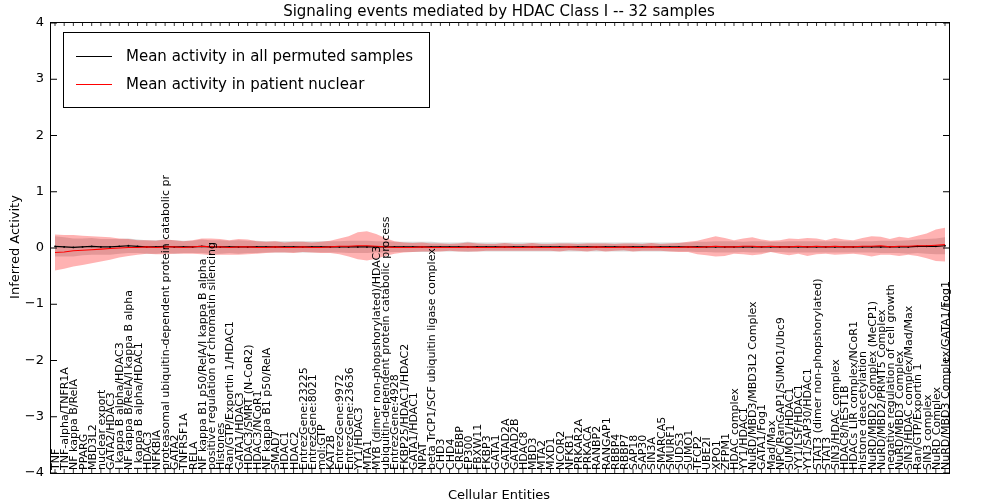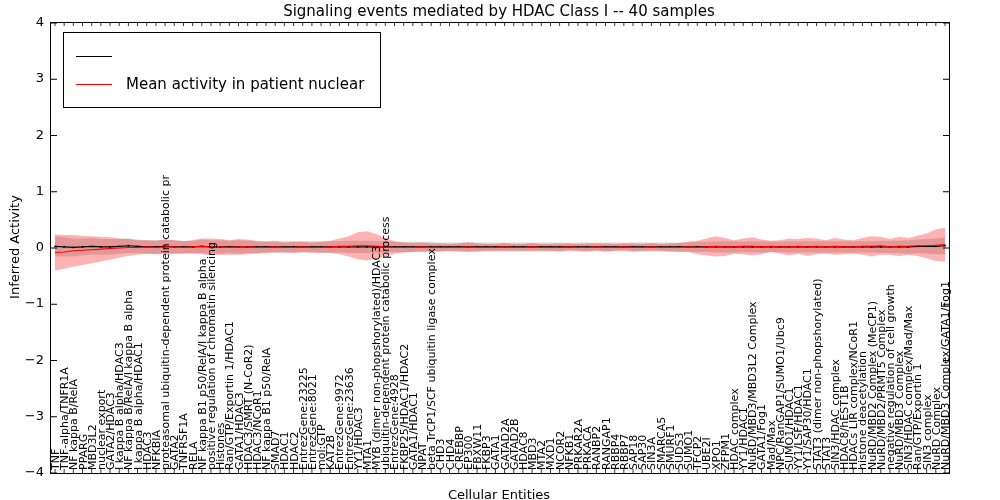--- a/index.html
+++ b/index.html
@@ -42,21 +42,21 @@
     padding:9px 16px 9px 12px;
   }
   .legend-row{display:flex;align-items:center;height:28px;}
   .legend-swatch{display:inline-block;width:36px;border-top-style:solid;border-top-width:1.5px;margin-right:14px;}
   .legend-label{font-size:15px;white-space:nowrap;}
 </style>
 </head>
 <body>
 
 <div class="figure">
-  <div class="title">Signaling events mediated by HDAC Class I -- 40 samples</div>
+  <div class="title">Signaling events mediated by HDAC Class I -- 32 samples</div>
   <div class="ylabel">Inferred Activity</div>
 
   <div class="plot">
     <svg id="chart-svg" width="898" height="450">
         <polygon points="4,213.1875 13.175257731958762,214.3125 22.350515463917525,215.4375 31.52577319587629,215.4375 40.70103092783505,214.875 49.876288659793815,216 59.05154639175258,216 68.22680412371135,216 77.4020618556701,215.4375 86.57731958762886,216.5625 95.75257731958763,217.125 104.9278350515464,217.125 114.10309278350516,216.5625 123.27835051546391,217.125 132.4536082474227,217.6875 141.62886597938143,217.6875 150.8041237113402,216.5625 159.97938144329896,217.125 169.15463917525773,217.125 178.3298969072165,217.6875 187.50515463917526,217.125 196.68041237113403,217.6875 205.8556701030928,217.6875 215.03092783505156,218.25 224.20618556701032,218.25 233.38144329896906,218.25 242.55670103092783,218.25 251.7319587628866,218.25 260.9072164948454,218.25 270.08247422680415,218.25 279.25773195876286,218.25 288.4329896907216,218.25 297.6082474226804,217.6875 306.78350515463916,217.6875 315.9587628865979,217.6875 325.1340206185567,218.25 334.30927835051546,218.25 343.4845360824742,218.8125 352.659793814433,218.8125 361.83505154639175,218.8125 371.0103092783505,218.8125 380.1855670103093,218.8125 389.36082474226805,219.375 398.5360824742268,219.375 407.7113402061856,219.375 416.88659793814435,218.8125 426.0618556701031,219.375 435.2371134020619,219.375 444.41237113402065,219.375 453.58762886597935,219.375 462.7628865979381,219.375 471.9381443298969,219.375 481.11340206185565,219.375 490.2886597938144,219.375 499.4639175257732,219.375 508.63917525773195,219.375 517.8144329896908,219.375 526.9896907216495,219.375 536.1649484536083,219.375 545.340206185567,219.375 554.5154639175257,219.375 563.6907216494845,219.375 572.8659793814433,219.375 582.0412371134021,219.375 591.2164948453608,219.375 600.3917525773196,219.375 609.5670103092783,219.375 618.7422680412371,219.375 627.9175257731958,219.375 637.0927835051547,219.375 646.2680412371134,218.8125 655.4432989690722,218.8125 664.6185567010309,218.25 673.7938144329897,218.25 682.9690721649484,218.25 692.1443298969073,218.8125 701.319587628866,218.25 710.4948453608248,218.25 719.6701030927835,218.8125 728.8453608247422,218.8125 738.020618556701,218.25 747.1958762886597,218.25 756.3711340206186,218.25 765.5463917525773,218.25 774.7216494845361,218.25 783.8969072164948,218.25 793.0721649484536,218.25 802.2474226804123,218.25 811.4226804123712,218.25 820.5979381443299,218.25 829.7731958762887,217.6875 838.9484536082474,217.6875 848.1237113402062,217.6875 857.2989690721649,217.125 866.4742268041238,216.5625 875.6494845360825,216 884.8247422680413,215.4375 894,214.3125 894,231.1875 884.8247422680413,231.1875 875.6494845360825,230.625 866.4742268041238,230.0625 857.2989690721649,230.625 848.1237113402062,230.0625 838.9484536082474,230.0625 829.7731958762887,230.0625 820.5979381443299,229.5 811.4226804123712,229.5 802.2474226804123,229.5 793.0721649484536,229.5 783.8969072164948,229.5 774.7216494845361,229.5 765.5463917525773,229.5 756.3711340206186,229.5 747.1958762886597,229.5 738.020618556701,229.5 728.8453608247422,228.9375 719.6701030927835,228.9375 710.4948453608248,229.5 701.319587628866,229.5 692.1443298969073,228.9375 682.9690721649484,229.5 673.7938144329897,229.5 664.6185567010309,229.5 655.4432989690722,228.9375 646.2680412371134,228.9375 637.0927835051547,228.375 627.9175257731958,228.375 618.7422680412371,228.375 609.5670103092783,228.375 600.3917525773196,228.375 591.2164948453608,228.375 582.0412371134021,228.375 572.8659793814433,228.375 563.6907216494845,228.375 554.5154639175257,228.375 545.340206185567,228.375 536.1649484536083,228.375 526.9896907216495,228.375 517.8144329896908,228.375 508.63917525773195,228.375 499.4639175257732,228.375 490.2886597938144,228.375 481.11340206185565,228.375 471.9381443298969,228.375 462.7628865979381,228.375 453.58762886597935,228.375 444.41237113402065,228.375 435.2371134020619,228.375 426.0618556701031,228.375 416.88659793814435,228.9375 407.7113402061856,228.375 398.5360824742268,228.375 389.36082474226805,228.375 380.1855670103093,228.9375 371.0103092783505,228.9375 361.83505154639175,228.9375 352.659793814433,228.9375 343.4845360824742,228.9375 334.30927835051546,229.5 325.1340206185567,229.5 315.9587628865979,230.0625 306.78350515463916,230.0625 297.6082474226804,230.0625 288.4329896907216,229.5 279.25773195876286,229.5 270.08247422680415,229.5 260.9072164948454,229.5 251.7319587628866,229.5 242.55670103092783,229.5 233.38144329896906,229.5 224.20618556701032,229.5 215.03092783505156,229.5 205.8556701030928,230.0625 196.68041237113403,230.0625 187.50515463917526,230.625 178.3298969072165,230.0625 169.15463917525773,230.625 159.97938144329896,230.625 150.8041237113402,230.0625 141.62886597938143,230.0625 132.4536082474227,230.0625 123.27835051546391,230.625 114.10309278350516,230.0625 104.9278350515464,230.625 95.75257731958763,230.625 86.57731958762886,230.0625 77.4020618556701,230.0625 68.22680412371135,230.625 59.05154639175258,231.75 49.876288659793815,231.75 40.70103092783505,231.75 31.52577319587629,232.3125 22.350515463917525,233.4375 13.175257731958762,233.4375 4,233.4375" fill="rgba(128,128,128,0.30)" stroke="none"></polygon>
         <polygon points="4,211.5 13.175257731958762,212.0625 22.350515463917525,212.0625 31.52577319587629,212.625 40.70103092783505,213.1875 49.876288659793815,213.75 59.05154639175258,214.3125 68.22680412371135,215.4375 77.4020618556701,216 86.57731958762886,217.125 95.75257731958763,217.125 104.9278350515464,217.6875 114.10309278350516,216.5625 123.27835051546391,217.125 132.4536082474227,218.25 141.62886597938143,217.125 150.8041237113402,215.4375 159.97938144329896,215.4375 169.15463917525773,216 178.3298969072165,217.125 187.50515463917526,216 196.68041237113403,216.5625 205.8556701030928,218.25 215.03092783505156,218.8125 224.20618556701032,218.25 233.38144329896906,219.375 242.55670103092783,218.8125 251.7319587628866,218.8125 260.9072164948454,219.375 270.08247422680415,218.8125 279.25773195876286,217.6875 288.4329896907216,215.4375 297.6082474226804,213.1875 306.78350515463916,209.25 315.9587628865979,208.125 325.1340206185567,210.9375 334.30927835051546,214.875 343.4845360824742,218.25 352.659793814433,219.375 361.83505154639175,219.9375 371.0103092783505,219.375 380.1855670103093,220.5 389.36082474226805,220.5 398.5360824742268,221.0625 407.7113402061856,220.5 416.88659793814435,219.375 426.0618556701031,220.5 435.2371134020619,221.0625 444.41237113402065,221.0625 453.58762886597935,219.9375 462.7628865979381,221.0625 471.9381443298969,221.0625 481.11340206185565,219.9375 490.2886597938144,221.0625 499.4639175257732,221.0625 508.63917525773195,220.5 517.8144329896908,220.5 526.9896907216495,221.0625 536.1649484536083,220.5 545.340206185567,220.5 554.5154639175257,220.5 563.6907216494845,221.0625 572.8659793814433,220.5 582.0412371134021,220.5 591.2164948453608,221.0625 600.3917525773196,219.9375 609.5670103092783,221.0625 618.7422680412371,220.5 627.9175257731958,219.9375 637.0927835051547,218.8125 646.2680412371134,217.6875 655.4432989690722,215.4375 664.6185567010309,213.1875 673.7938144329897,214.875 682.9690721649484,217.125 692.1443298969073,215.4375 701.319587628866,214.3125 710.4948453608248,216.5625 719.6701030927835,217.6875 728.8453608247422,217.125 738.020618556701,215.4375 747.1958762886597,216 756.3711340206186,214.875 765.5463917525773,215.4375 774.7216494845361,217.125 783.8969072164948,214.875 793.0721649484536,216.5625 802.2474226804123,217.125 811.4226804123712,214.875 820.5979381443299,213.1875 829.7731958762887,213.75 838.9484536082474,216 848.1237113402062,213.75 857.2989690721649,214.875 866.4742268041238,212.625 875.6494845360825,210.375 884.8247422680413,206.4375 894,204.75 894,238.5 884.8247422680413,237.9375 875.6494845360825,235.125 866.4742268041238,232.875 857.2989690721649,231.75 848.1237113402062,232.875 838.9484536082474,231.75 829.7731958762887,231.75 820.5979381443299,233.4375 811.4226804123712,231.75 802.2474226804123,230.625 793.0721649484536,231.1875 783.8969072164948,231.75 774.7216494845361,230.625 765.5463917525773,231.1875 756.3711340206186,232.875 747.1958762886597,230.625 738.020618556701,232.3125 728.8453608247422,230.625 719.6701030927835,228.9375 710.4948453608248,231.1875 701.319587628866,232.3125 692.1443298969073,231.1875 682.9690721649484,230.625 673.7938144329897,232.875 664.6185567010309,233.4375 655.4432989690722,232.3125 646.2680412371134,231.1875 637.0927835051547,228.9375 627.9175257731958,228.9375 618.7422680412371,228.375 609.5670103092783,227.8125 600.3917525773196,227.8125 591.2164948453608,227.8125 582.0412371134021,228.375 572.8659793814433,227.25 563.6907216494845,227.8125 554.5154639175257,228.375 545.340206185567,227.25 536.1649484536083,228.375 526.9896907216495,227.8125 517.8144329896908,227.25 508.63917525773195,228.375 499.4639175257732,227.8125 490.2886597938144,227.8125 481.11340206185565,227.8125 471.9381443298969,227.8125 462.7628865979381,227.8125 453.58762886597935,227.8125 444.41237113402065,227.8125 435.2371134020619,227.8125 426.0618556701031,228.375 416.88659793814435,228.375 407.7113402061856,228.375 398.5360824742268,227.8125 389.36082474226805,228.375 380.1855670103093,228.375 371.0103092783505,228.375 361.83505154639175,228.9375 352.659793814433,229.5 343.4845360824742,230.625 334.30927835051546,232.875 325.1340206185567,235.6875 315.9587628865979,237.375 306.78350515463916,236.25 297.6082474226804,233.4375 288.4329896907216,231.1875 279.25773195876286,230.0625 270.08247422680415,230.0625 260.9072164948454,229.5 251.7319587628866,228.9375 242.55670103092783,230.0625 233.38144329896906,229.5 224.20618556701032,229.5 215.03092783505156,230.0625 205.8556701030928,230.625 196.68041237113403,231.1875 187.50515463917526,231.75 178.3298969072165,231.75 169.15463917525773,231.75 159.97938144329896,232.3125 150.8041237113402,231.1875 141.62886597938143,230.625 132.4536082474227,230.625 123.27835051546391,230.625 114.10309278350516,231.1875 104.9278350515464,231.1875 95.75257731958763,230.625 86.57731958762886,231.75 77.4020618556701,232.875 68.22680412371135,234.5625 59.05154639175258,236.8125 49.876288659793815,238.5 40.70103092783505,240.1875 31.52577319587629,241.875 22.350515463917525,243.5625 13.175257731958762,245.8125 4,247.5" fill="rgba(255,0,0,0.30)" stroke="none"></polygon>
         <polyline points="4,223.3125 13.175257731958762,223.875 22.350515463917525,224.4375 31.52577319587629,223.875 40.70103092783505,223.3125 49.876288659793815,223.875 59.05154639175258,223.875 68.22680412371135,223.3125 77.4020618556701,222.75 86.57731958762886,223.3125 95.75257731958763,223.875 104.9278350515464,223.875 114.10309278350516,223.3125 123.27835051546391,223.875 132.4536082474227,223.875 141.62886597938143,223.875 150.8041237113402,223.3125 159.97938144329896,223.875 169.15463917525773,223.875 178.3298969072165,223.875 187.50515463917526,223.875 196.68041237113403,223.875 205.8556701030928,223.875 215.03092783505156,223.875 224.20618556701032,223.875 233.38144329896906,223.875 242.55670103092783,223.875 251.7319587628866,223.875 260.9072164948454,223.875 270.08247422680415,223.875 279.25773195876286,223.875 288.4329896907216,223.875 297.6082474226804,223.875 306.78350515463916,223.875 315.9587628865979,223.875 325.1340206185567,223.875 334.30927835051546,223.875 343.4845360824742,223.875 352.659793814433,223.875 361.83505154639175,223.875 371.0103092783505,223.875 380.1855670103093,223.875 389.36082474226805,223.875 398.5360824742268,223.875 407.7113402061856,223.875 416.88659793814435,223.875 426.0618556701031,223.875 435.2371134020619,223.875 444.41237113402065,223.875 453.58762886597935,223.875 462.7628865979381,223.875 471.9381443298969,223.875 481.11340206185565,223.875 490.2886597938144,223.875 499.4639175257732,223.875 508.63917525773195,223.875 517.8144329896908,223.875 526.9896907216495,223.875 536.1649484536083,223.875 545.340206185567,223.875 554.5154639175257,223.875 563.6907216494845,223.875 572.8659793814433,223.875 582.0412371134021,223.875 591.2164948453608,223.875 600.3917525773196,223.875 609.5670103092783,223.875 618.7422680412371,223.875 627.9175257731958,223.875 637.0927835051547,223.875 646.2680412371134,223.875 655.4432989690722,223.875 664.6185567010309,223.875 673.7938144329897,223.875 682.9690721649484,223.875 692.1443298969073,223.875 701.319587628866,223.875 710.4948453608248,223.875 719.6701030927835,223.875 728.8453608247422,223.875 738.020618556701,223.875 747.1958762886597,223.875 756.3711340206186,223.875 765.5463917525773,223.875 774.7216494845361,223.875 783.8969072164948,223.875 793.0721649484536,223.875 802.2474226804123,223.875 811.4226804123712,223.875 820.5979381443299,223.875 829.7731958762887,223.875 838.9484536082474,223.875 848.1237113402062,223.875 857.2989690721649,223.875 866.4742268041238,223.3125 875.6494845360825,223.3125 884.8247422680413,223.3125 894,222.75" fill="none" stroke="#000000" stroke-width="1.2"></polyline>
         <circle cx="4" cy="223.3125" r="0.9" fill="#000000"></circle>
         <circle cx="13.175257731958762" cy="223.875" r="0.9" fill="#000000"></circle>
         <circle cx="22.350515463917525" cy="224.4375" r="0.9" fill="#000000"></circle>
@@ -468,20 +468,21 @@
         <span style="left: 863.299px; bottom: 3px;">SIN3/HDAC complex/Mad/Max</span>
         <span style="left: 872.474px; bottom: 3px;">Ran/GTP/Exportin 1</span>
         <span style="left: 881.649px; bottom: 3px;">SIN3 complex</span>
         <span style="left: 890.825px; bottom: 3px;">NuRD Complex</span>
         <span style="left: 900px; bottom: 3px;">NuRD/MBD3 Complex/GATA1/Fog1</span>
       </div>
 
     <div class="legend">
       <div class="legend-row">
         <span class="legend-swatch" style="border-top-color: rgb(0, 0, 0);"></span>
+        <span class="legend-label">Mean activity in all permuted samples</span>
       </div>
       <div class="legend-row">
         <span class="legend-swatch" style="border-top-color: rgb(255, 0, 0);"></span>
         <span class="legend-label">Mean activity in patient nuclear</span>
       </div>
     </div>
   </div>
 
   <div id="ylabels">
       <div style="top: 14px;">4</div>

